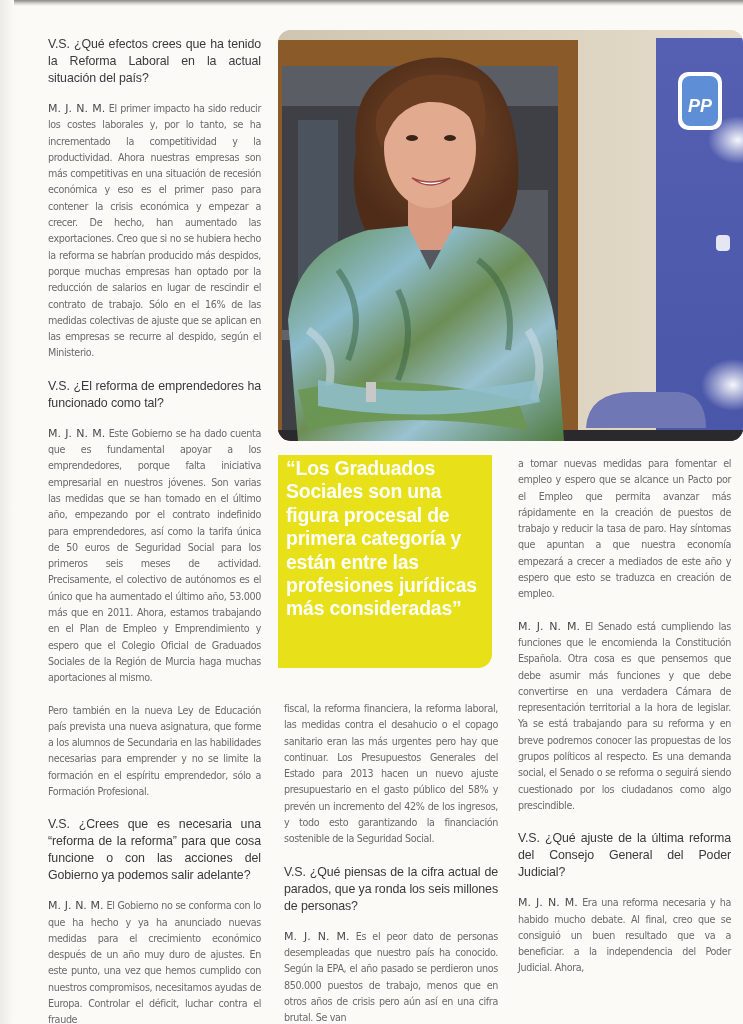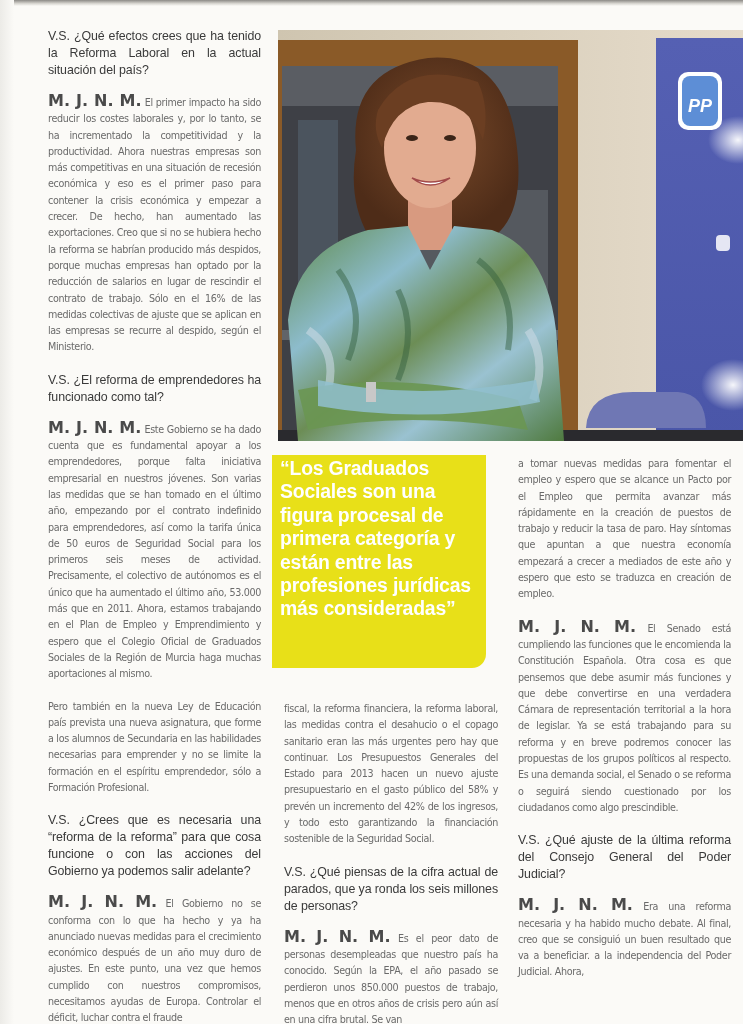--- a/index.html
+++ b/index.html
@@ -18,37 +18,37 @@
     background:linear-gradient(90deg,#ecebe7,#fbfaf7);
   }
   .col { position:absolute; }
   .col-left { left:48px; top:28px; width:213px; }
   .col-mid { left:284px; top:701px; width:214px; }
   .col-right { left:518px; top:456px; width:213px; }
 
   .q {
     font-family:"Liberation Sans", sans-serif;
     font-size:12.4px; line-height:17px; color:#3a3a3a;
-    text-align:justify; margin:0 0 14px 0; letter-spacing:-0.1px;
+    text-align:justify; margin:8px 0 14px 0; letter-spacing:-0.1px;
   }
   .a {
     font-family:"DejaVu Sans", sans-serif;
     font-size:9.6px; line-height:16.3px; color:#6a6a6a;
     text-align:justify; margin:0 0 16px 0; letter-spacing:-0.35px;
   }
   .a .who {
-    font-family:"DejaVu Sans", sans-serif; font-weight:bold;
-    color:#4a4a4a; font-size:16px; letter-spacing:0;
+    font-family:"DejaVu Sans", sans-serif; font-weight:normal;
+    color:#4a4a4a; font-size:11px; letter-spacing:0;
   }
   .photo {
     position:absolute; left:278px; top:30px; width:465px; height:411px;
-    overflow:hidden; background:#d8d2c4;
+    overflow:hidden; background:#d8d2c4;border-radius:13px;
   }
   .quote-box {
-    position:absolute; left:272px; top:455px; width:214px; height:213px;
+    position:absolute; left:278px; top:455px; width:214px; height:213px;
     background:#e8e018;
     border-bottom-right-radius:14px;
     box-sizing:border-box; padding:2px 13px 0 8px;
   }
   .quote-text {
     font-family:"Liberation Sans", sans-serif; font-weight:bold;
     color:#ffffff; font-size:19.4px; line-height:23.4px;
     letter-spacing:-0.2px; margin:0;
   }
 </style>

